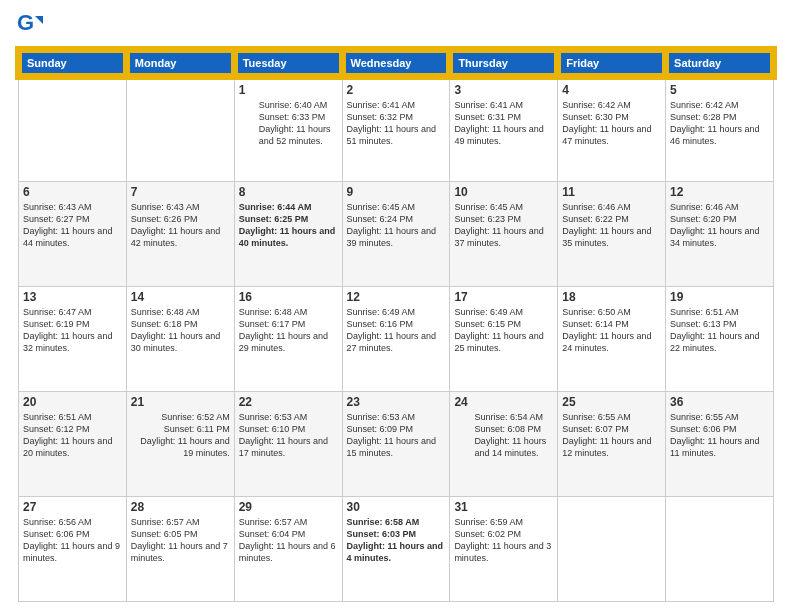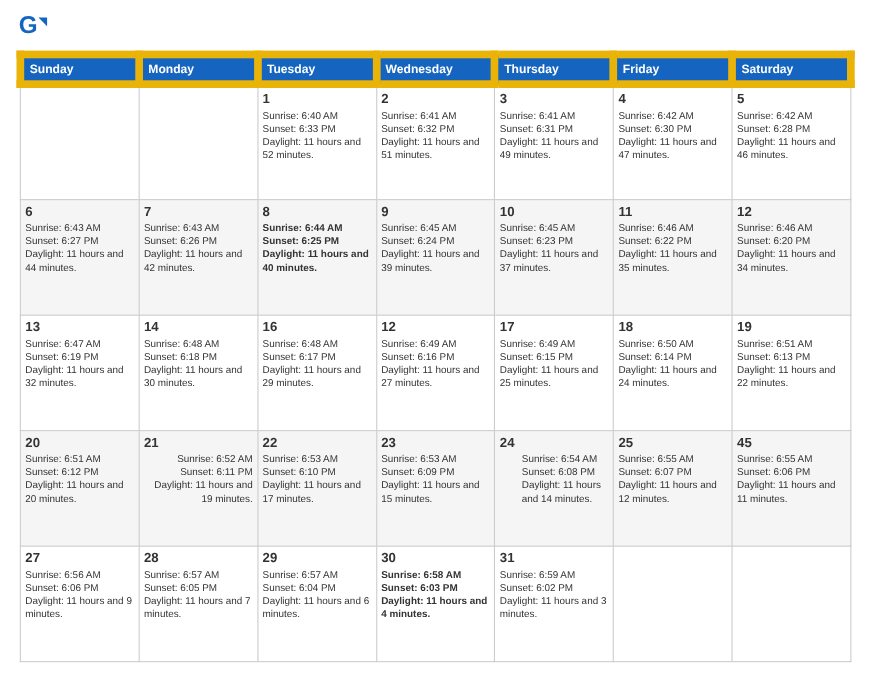--- a/index.html
+++ b/index.html
@@ -134,21 +134,21 @@
           <th>Friday</th>
           <th>Saturday</th>
         </tr>
     </thead>
     <tbody id="calendar-body">
     <tr>
           <td class="empty-cell"></td>
           <td class="empty-cell"></td>
           <td>
             <span class="day-num">1</span>
-            <div class="day-detail" style="white-space: pre-line;">Sunrise: 6:40 AM
+            <div class="day-detail" style="white-space: pre-line; margin-left: 20px;">Sunrise: 6:40 AM
 Sunset: 6:33 PM
 Daylight: 11 hours and 52 minutes.</div>
           </td>
           <td>
             <span class="day-num">2</span>
             <div class="day-detail" style="white-space: pre-line;">Sunrise: 6:41 AM
 Sunset: 6:32 PM
 Daylight: 11 hours and 51 minutes.</div>
           </td>
           <td>
@@ -289,21 +289,21 @@
 Sunset: 6:08 PM
 Daylight: 11 hours and 14 minutes.</div>
           </td>
           <td>
             <span class="day-num">25</span>
             <div class="day-detail" style="white-space: pre-line;">Sunrise: 6:55 AM
 Sunset: 6:07 PM
 Daylight: 11 hours and 12 minutes.</div>
           </td>
           <td>
-            <span class="day-num">45</span>
+            <span class="day-num">36</span>
             <div class="day-detail" style="white-space: pre-line;">Sunrise: 6:55 AM
 Sunset: 6:06 PM
 Daylight: 11 hours and 11 minutes.</div>
           </td>
         </tr>
         <tr>
           <td>
             <span class="day-num">27</span>
             <div class="day-detail" style="white-space: pre-line;">Sunrise: 6:56 AM
 Sunset: 6:06 PM

